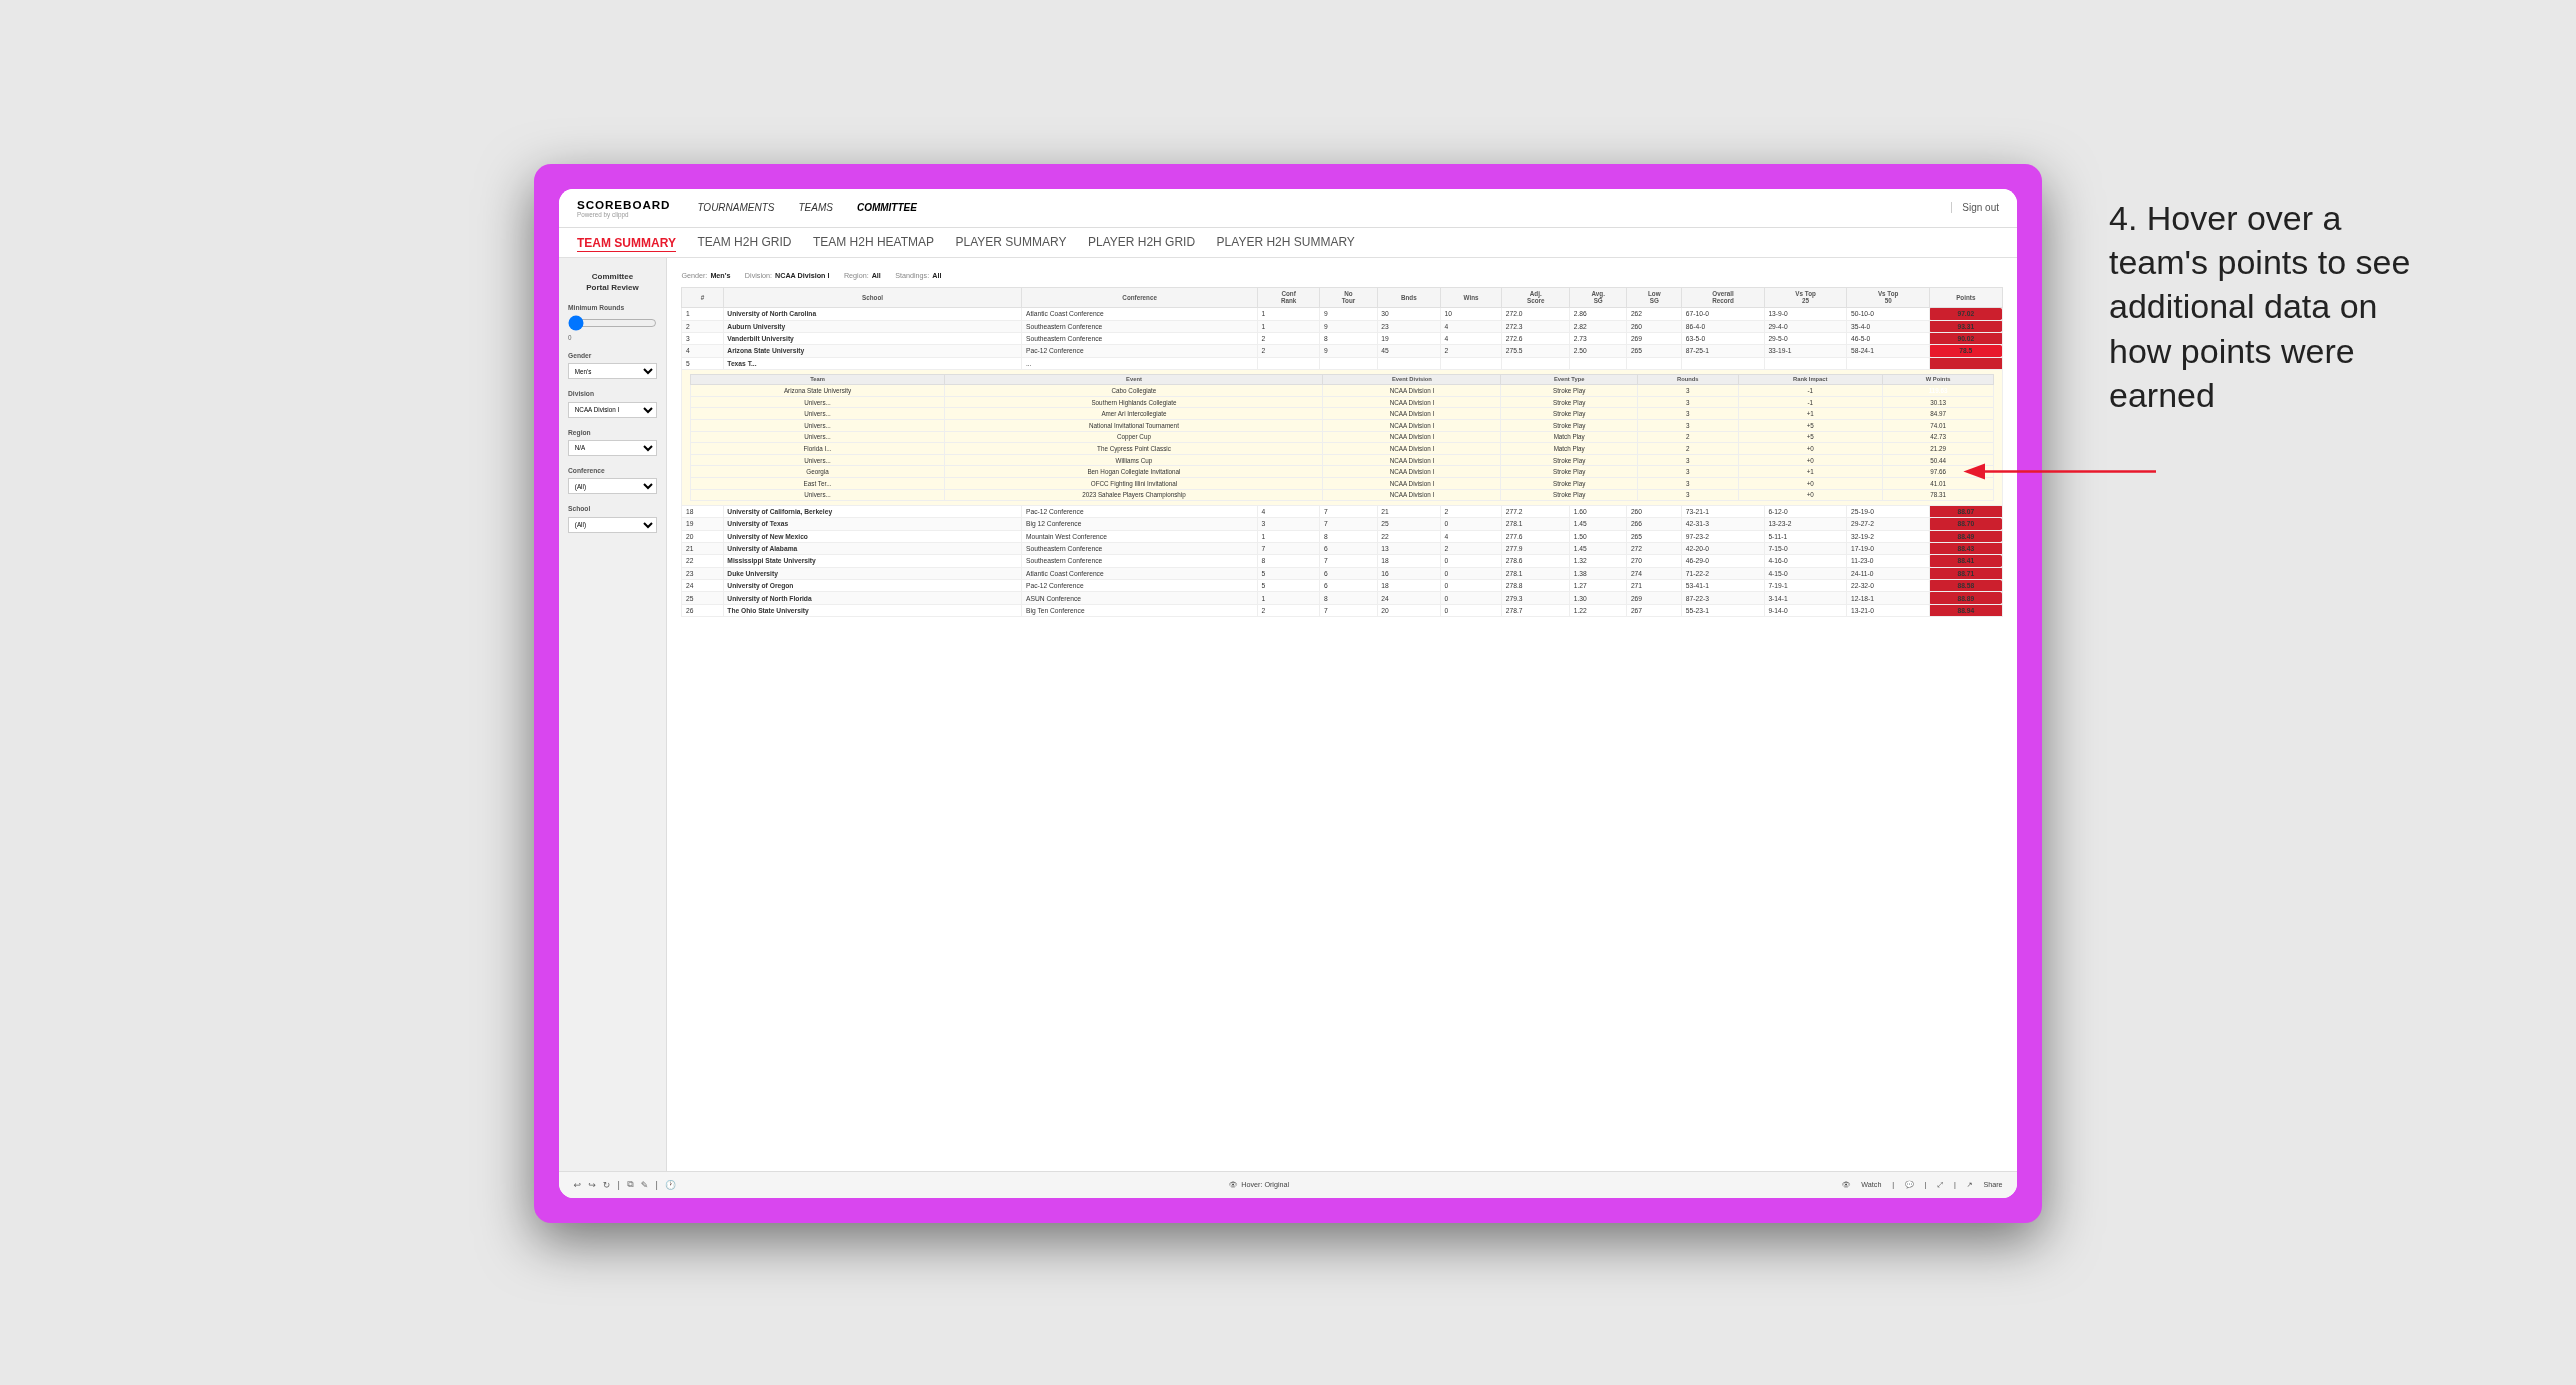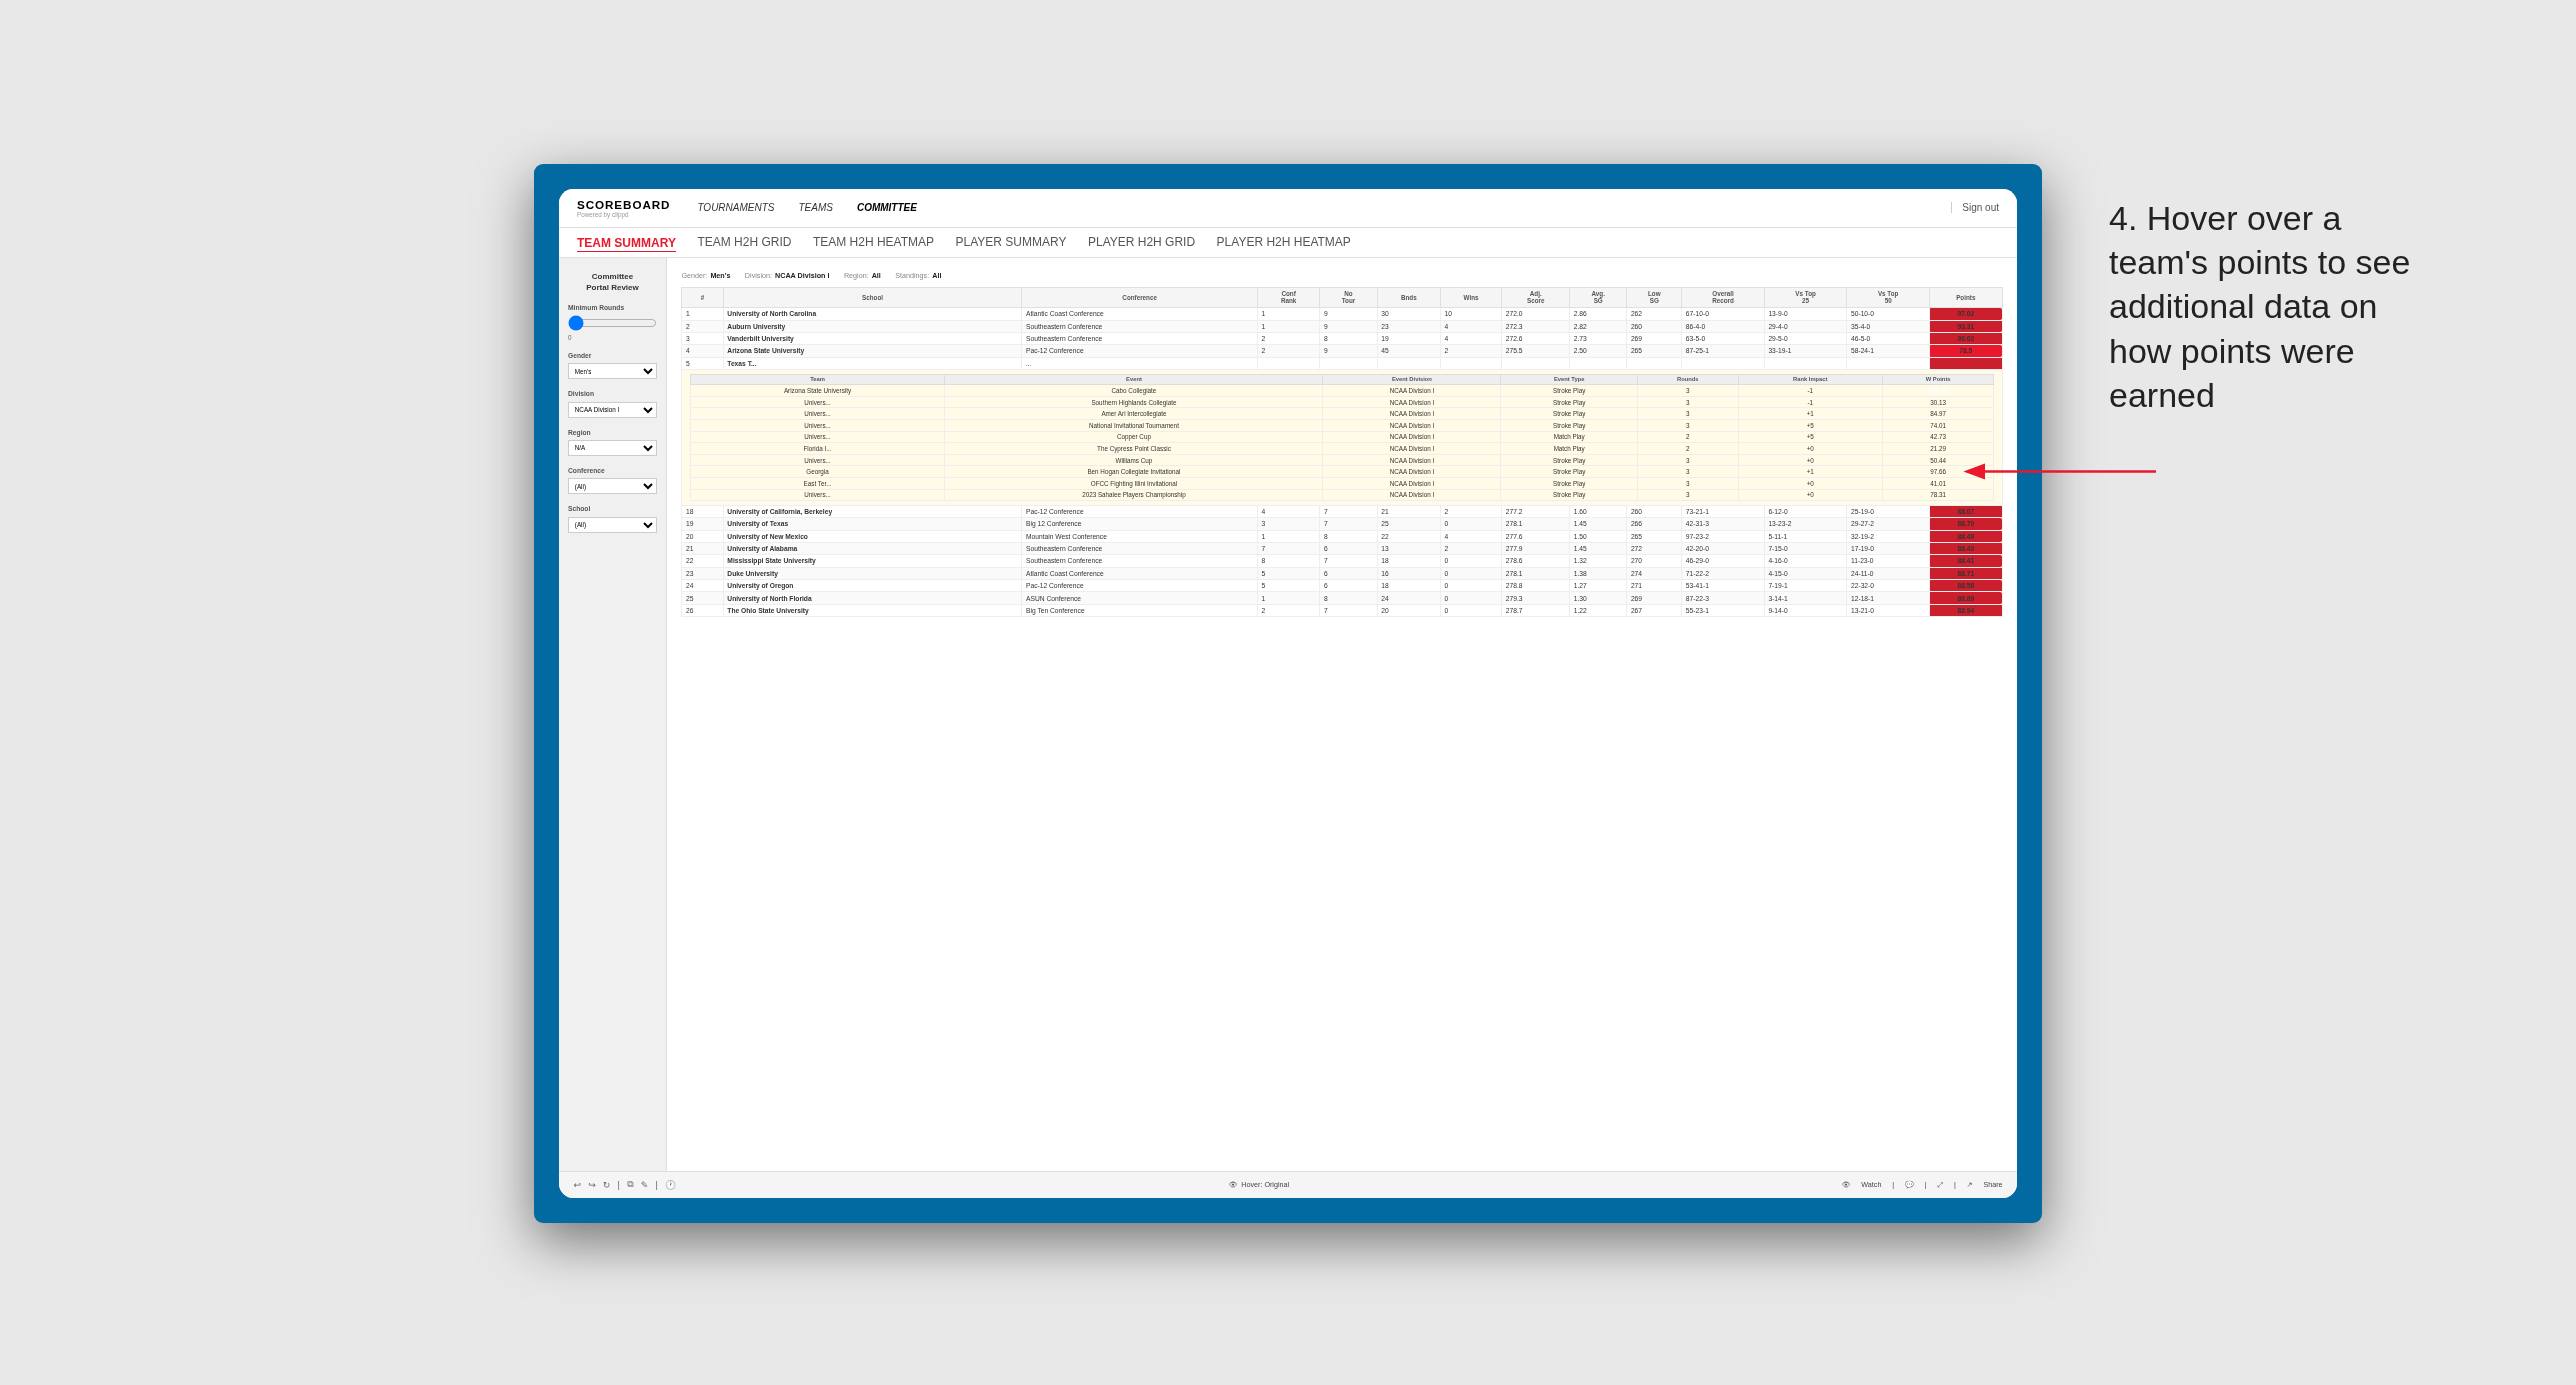--- a/index.html
+++ b/index.html
@@ -10,22 +10,22 @@
       height: 1386px;
       display: flex;
       align-items: center;
       justify-content: center;
       position: relative;
     }
 
     .tablet-outer {
       width: 1508px;
       height: 1059px;
-      background: #0369a1;
-      border-radius: 9px;
+      background: #d946ef;
+      border-radius: 17px;
       padding: 25px;
       box-shadow: 0 18px 54px rgba(0,0,0,0.5);
       position: relative;
     }
 
     .tablet-screen {
       width: 100%;
       height: 100%;
       background: #fff;
       border-radius: 14.4px;
@@ -321,21 +321,21 @@
       </div>
       <div class="sign-out">Sign out</div>
     </nav>
 
     <div class="subnav">
       <a class="subnav-link active">TEAM SUMMARY</a>
       <a class="subnav-link">TEAM H2H GRID</a>
       <a class="subnav-link">TEAM H2H HEATMAP</a>
       <a class="subnav-link">PLAYER SUMMARY</a>
       <a class="subnav-link">PLAYER H2H GRID</a>
-      <a class="subnav-link">PLAYER H2H HEATMAP</a>
+      <a class="subnav-link">PLAYER H2H SUMMARY</a>
     </div>
 
     <div class="main-content">
 
       <div class="left-panel">
         <div class="panel-title">Committee<br>Portal Review</div>
 
         <div class="filter-section">
           <div class="panel-label">Minimum Rounds</div>
           <input type="range" class="panel-slider" min="0" max="10" value="0" style="">

